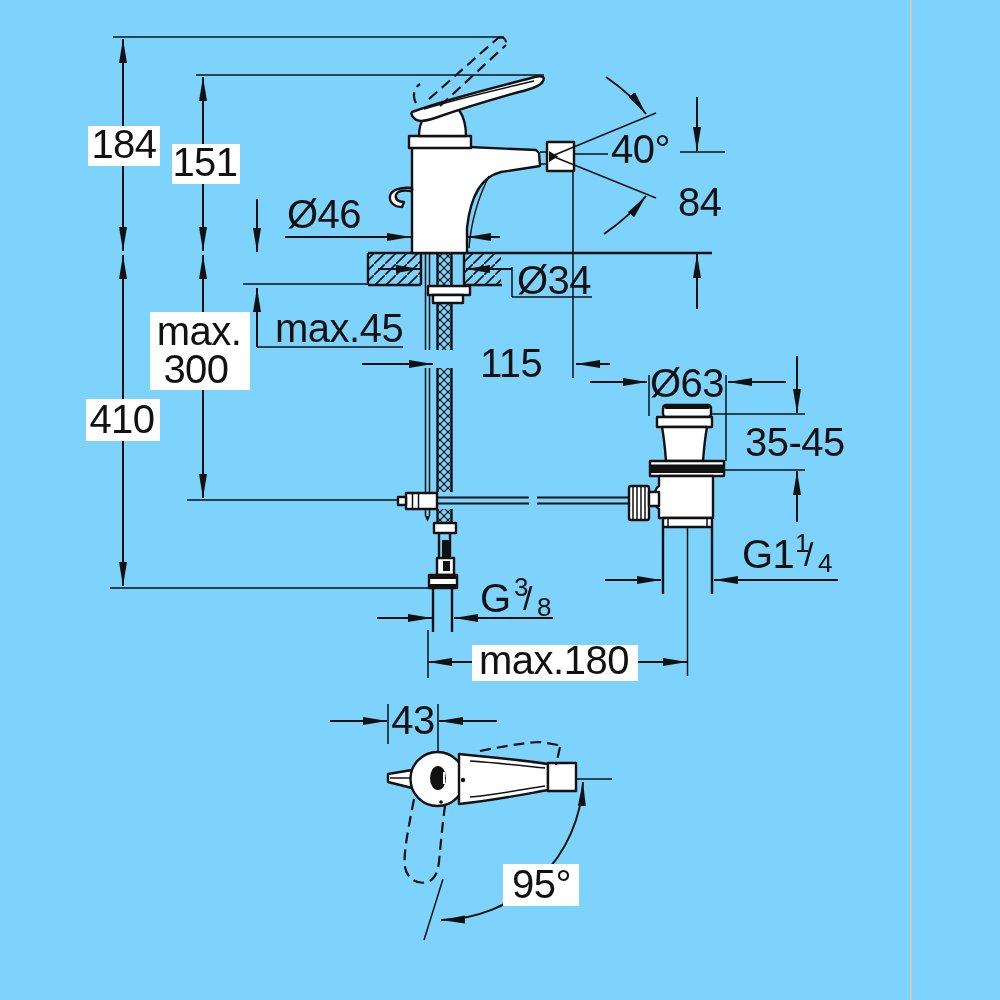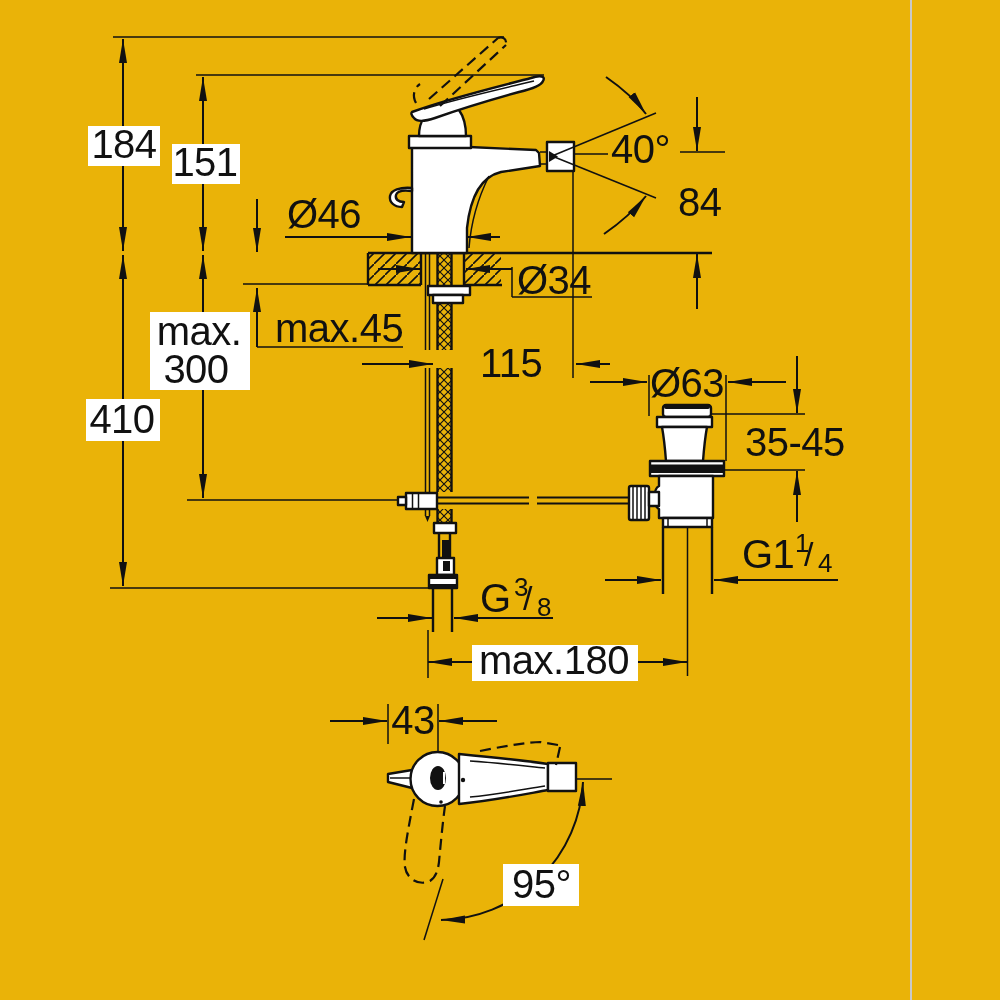--- a/index.html
+++ b/index.html
@@ -1,16 +1,16 @@
 <!DOCTYPE html>
 <html><head>
 <meta charset="utf-8">
 <style>
   html,body{margin:0;padding:0;background:#ffffff;}
-  .stage{position:relative;width:1000px;height:1000px;background:#eab308;overflow:hidden;
+  .stage{position:relative;width:1000px;height:1000px;background:#7dd3fc;overflow:hidden;
          font-family:"Liberation Sans", sans-serif;}
   svg{position:absolute;left:0;top:0;}
   svg text{font-family:"Liberation Sans", sans-serif;fill:#111;}
   .t40{font-size:40px;letter-spacing:-0.5px;}
   .t26{font-size:26px;}
   .t34{font-size:34px;}
   .outline{fill:#ffffff;stroke:#111;stroke-width:2.4;stroke-linejoin:round;}
   .thick{stroke:#111;stroke-width:2.4;fill:none;stroke-linejoin:round;}
   .dim{stroke:#111;stroke-width:2;fill:none;}
   .thin{stroke:#111;stroke-width:1.5;fill:none;}

